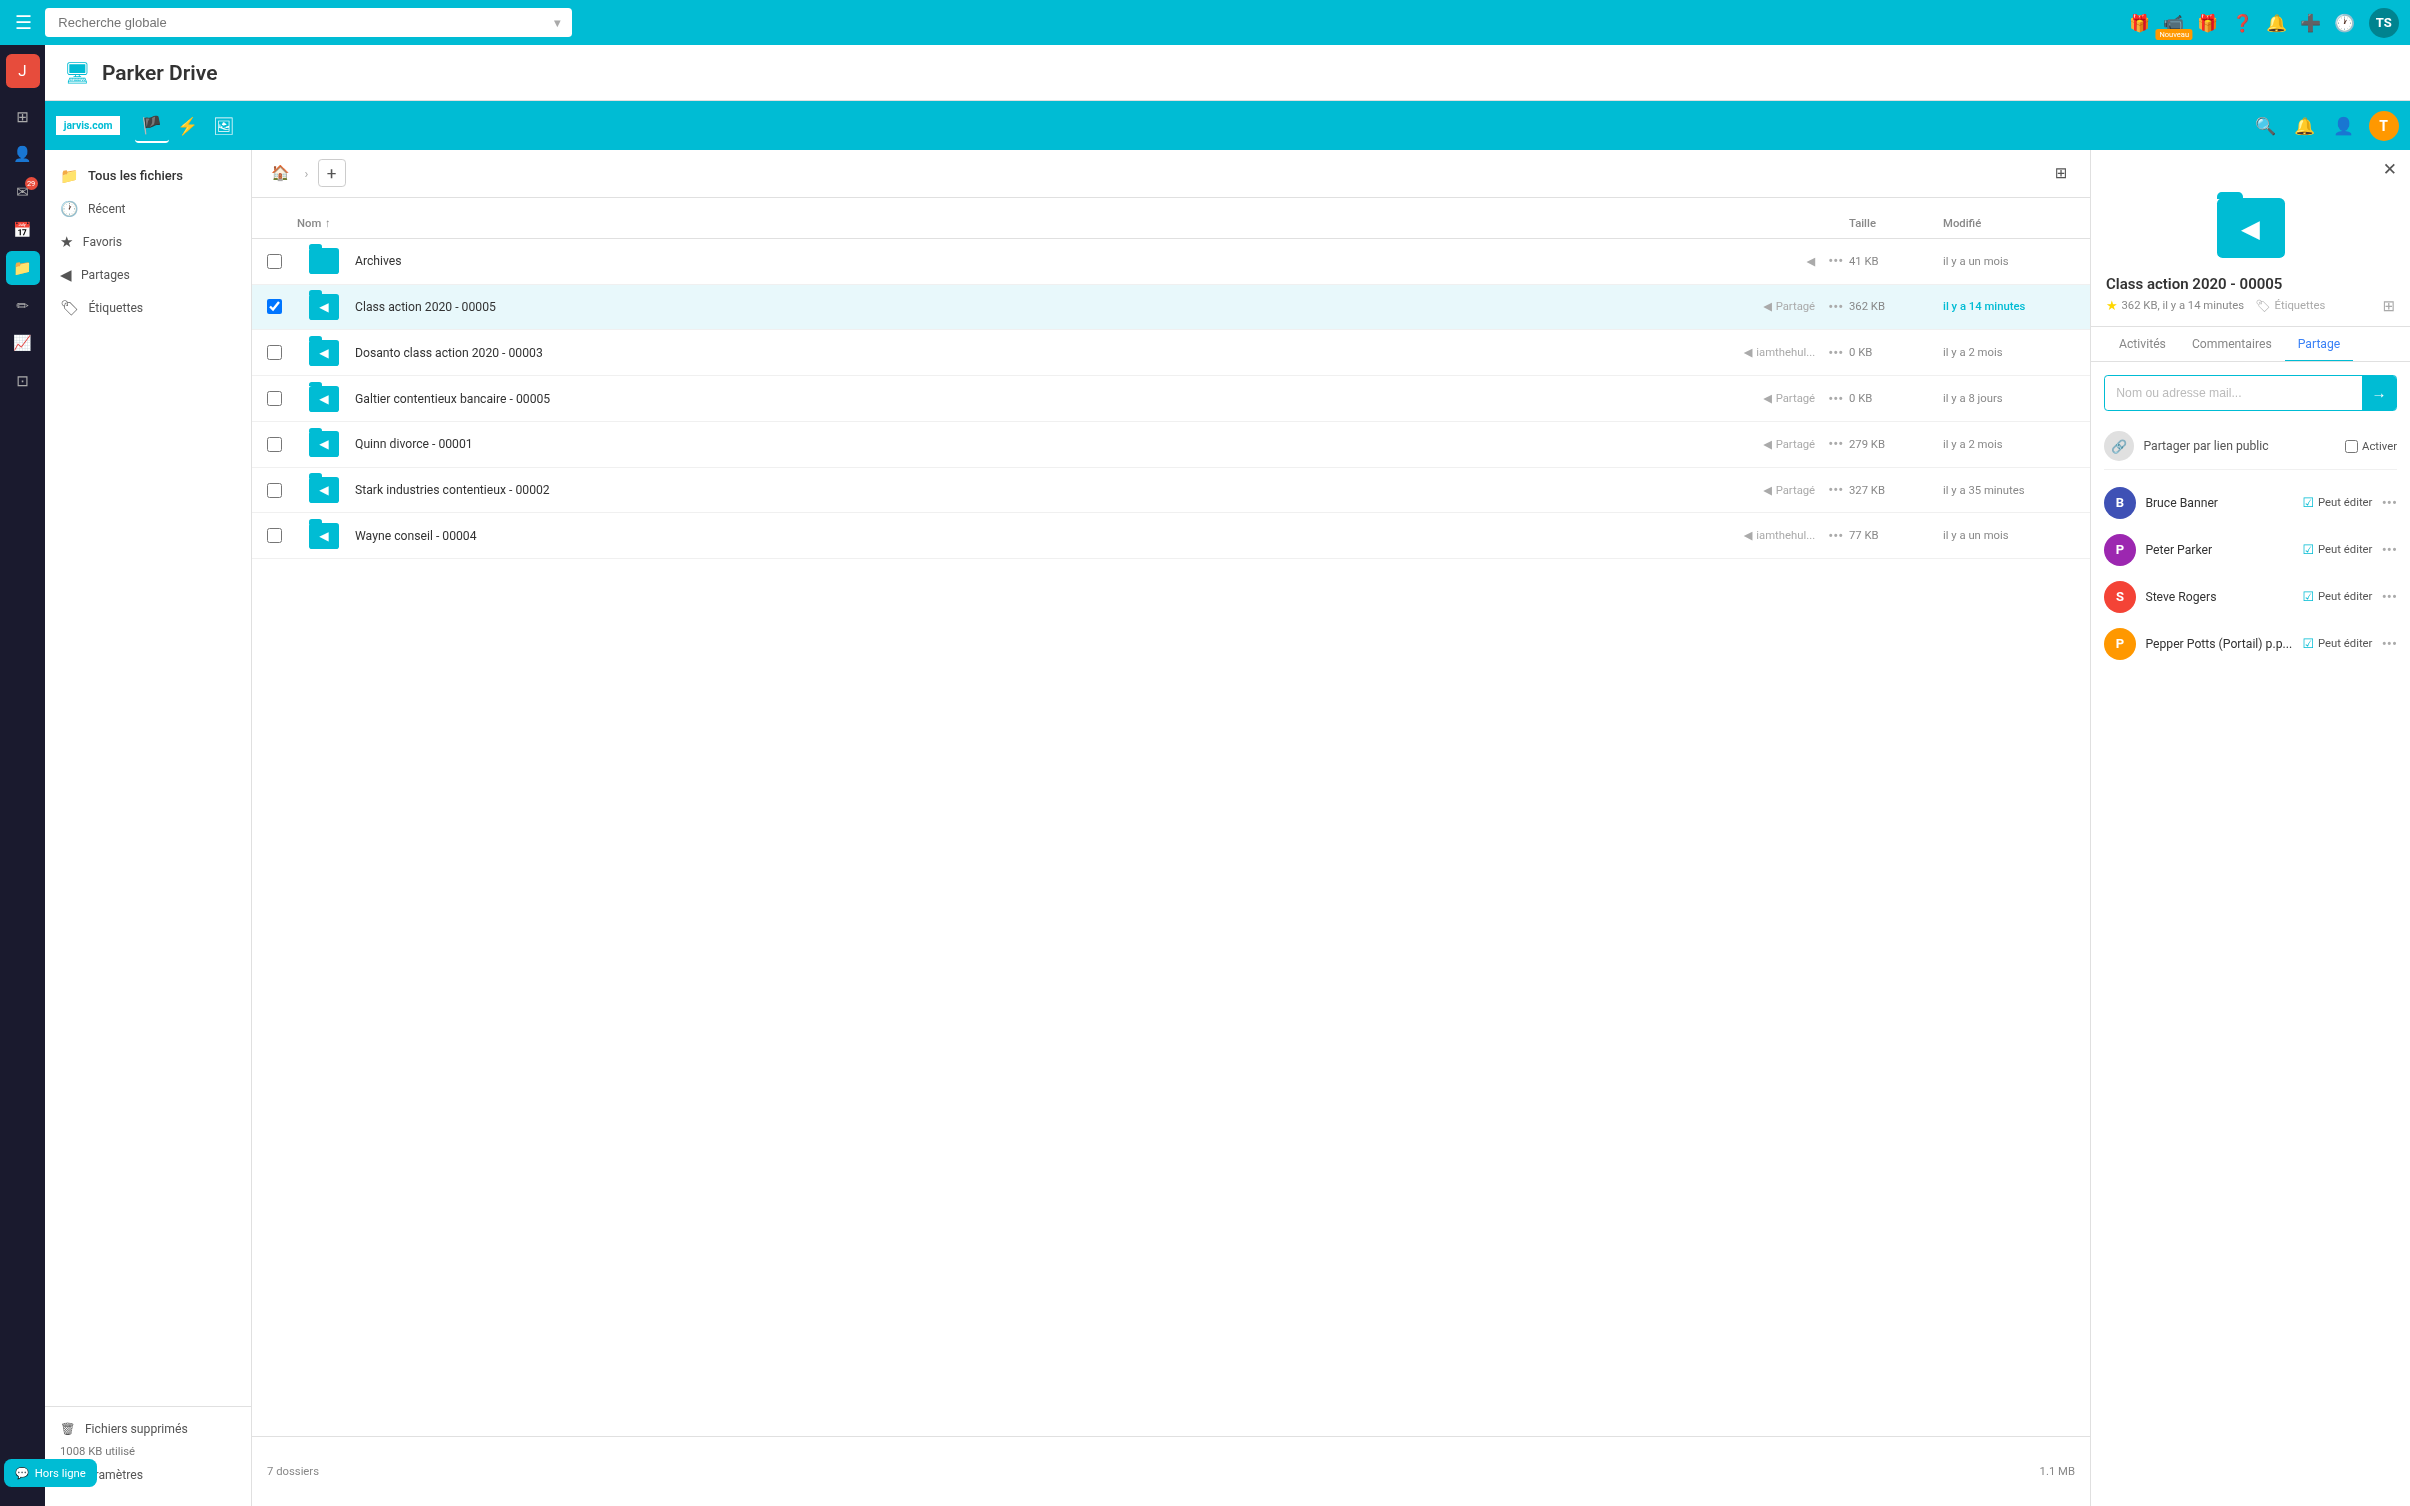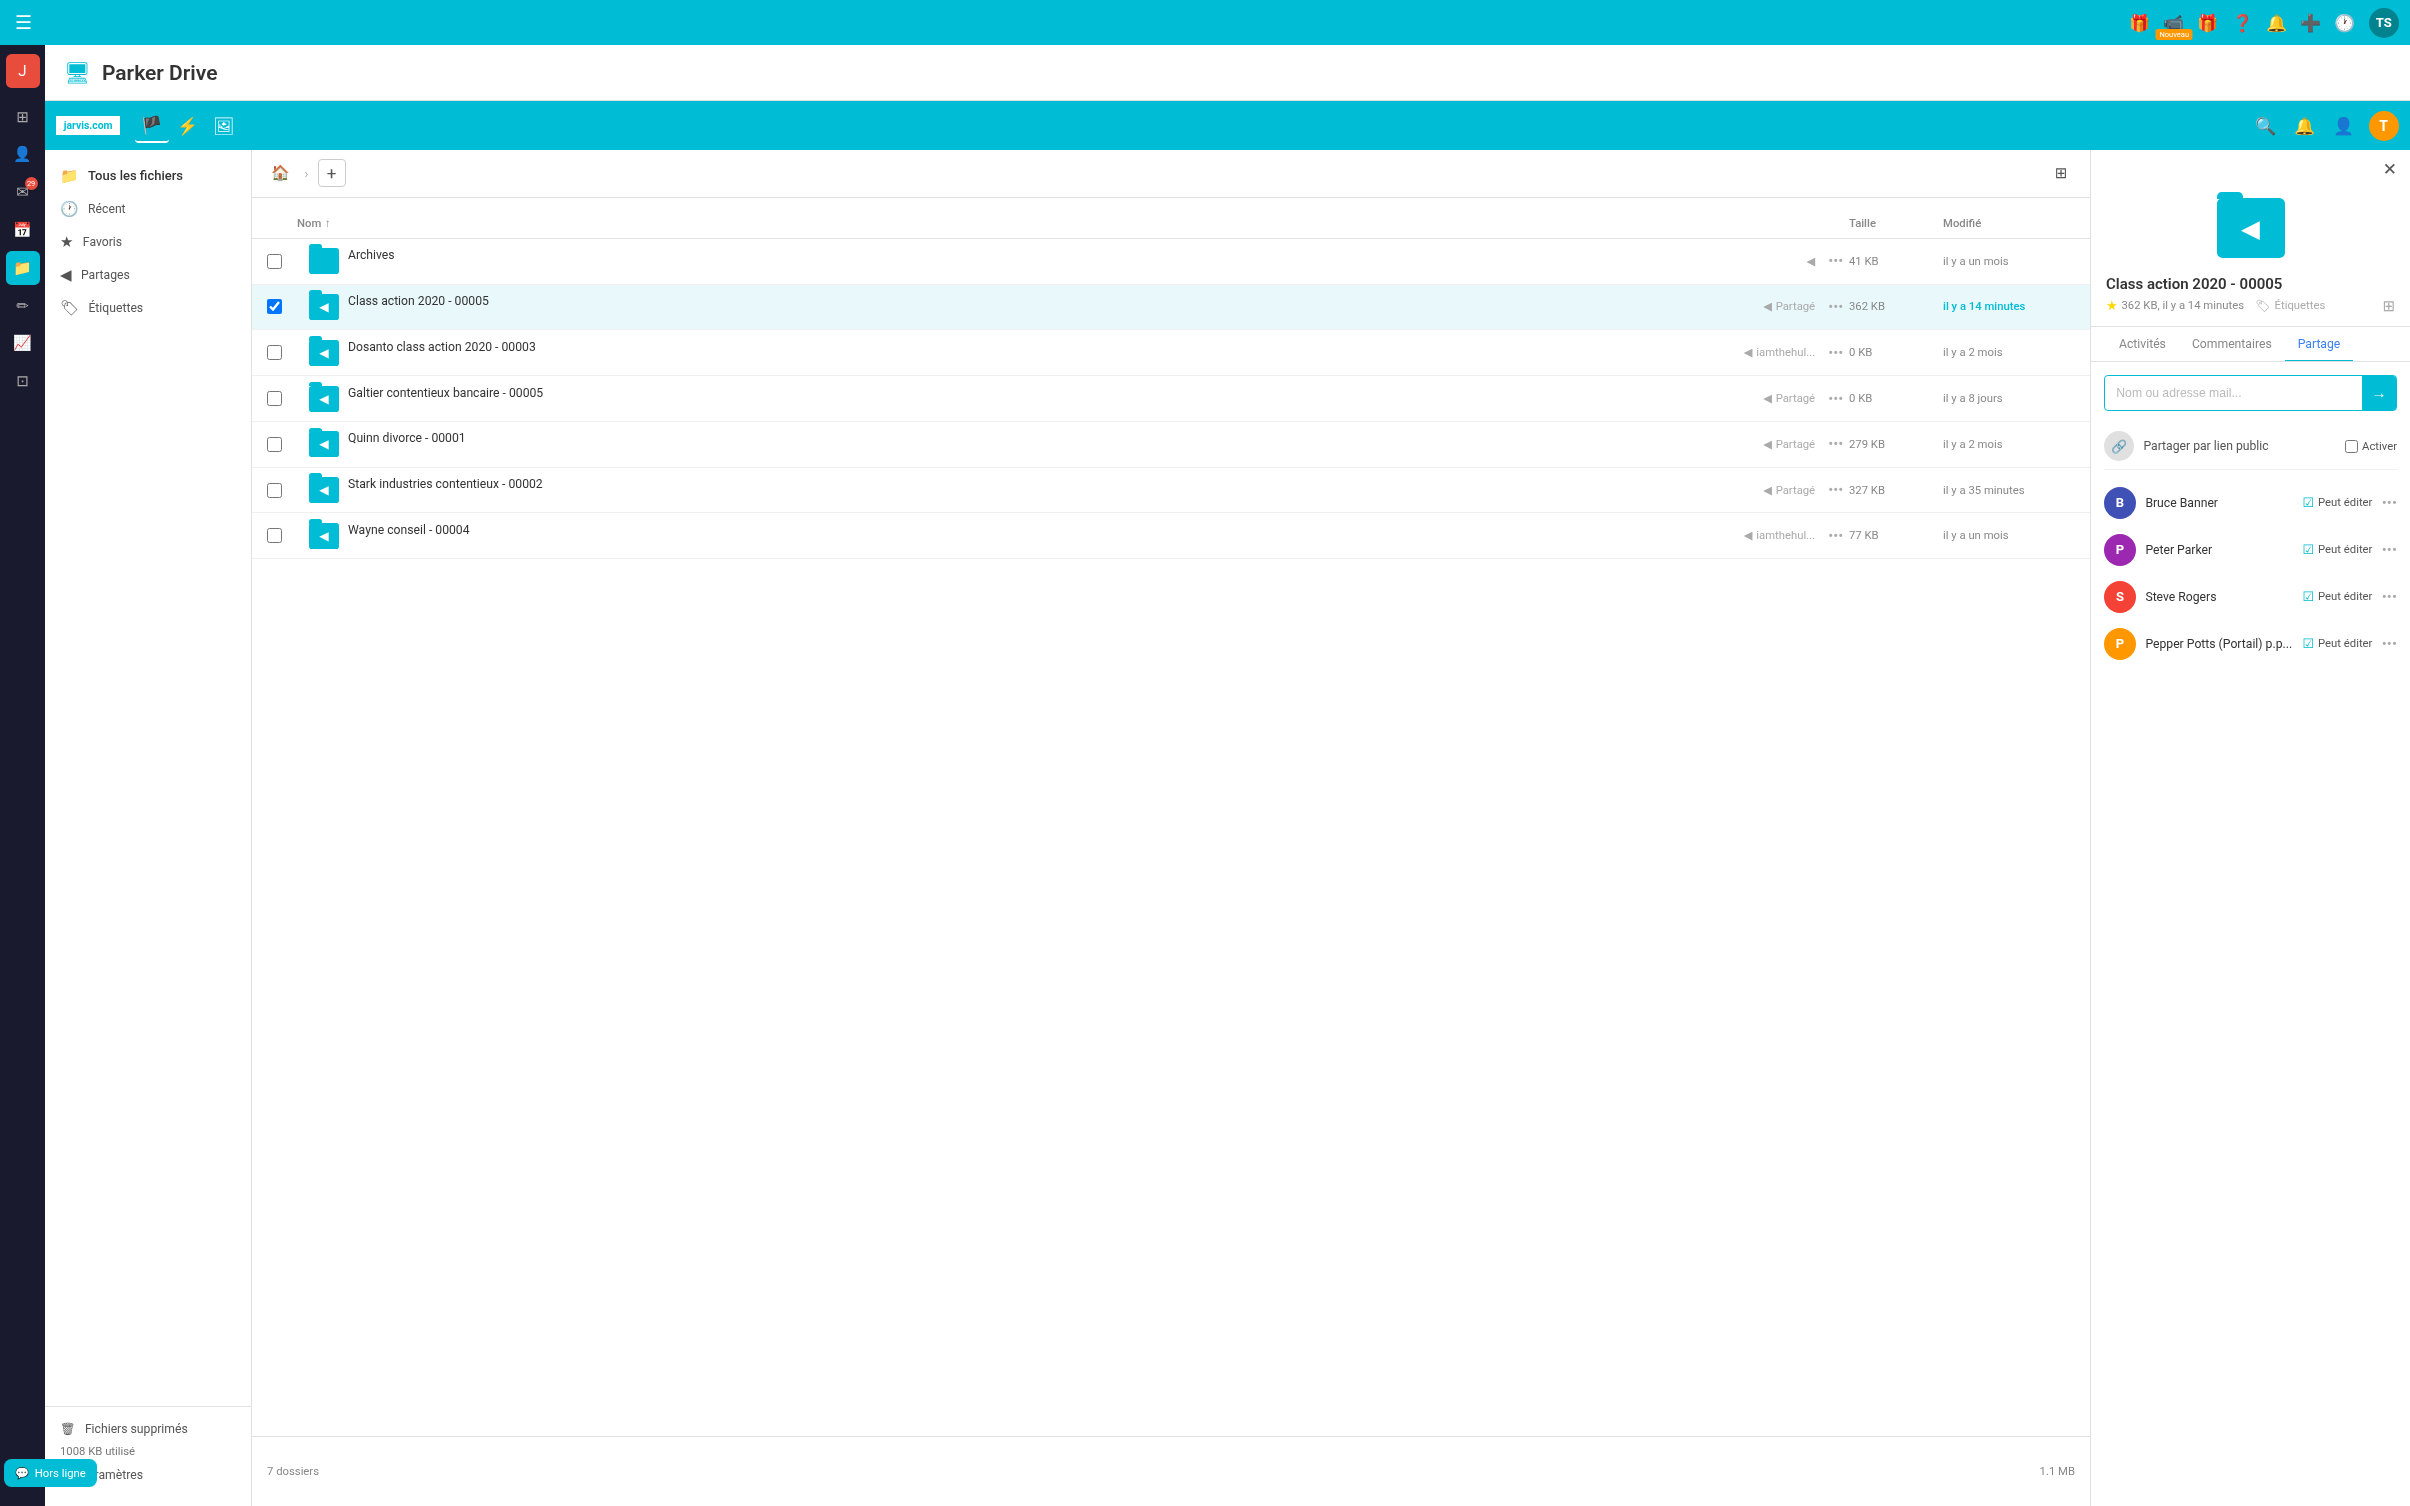--- a/index.html
+++ b/index.html
@@ -395,21 +395,22 @@
       cursor: pointer;
     }
     .file-row.selected { background: #e8f8fb; }
     .file-checkbox {
       width: 15px;
       height: 15px;
       cursor: pointer;
     }
     .file-name-cell {
       display: flex;
-      gap: 9px;
+      align-items: center;
+      gap: 16px;
       padding-left: 12px;
     }
     .folder-icon-teal {
       width: 30px;
       height: 26px;
       background: #00bcd4;
       border-radius: 2.8px;
       display: flex;
       align-items: center;
       justify-content: center;
@@ -709,20 +710,24 @@
       font-size: 11.3px;
       cursor: pointer;
       z-index: 200;
     }
   </style>
 </head>
 <body>
 
 <div class="top-navbar">
   <button class="hamburger-btn">☰</button>
+  <div class="search-container">
+    <input class="search-input" type="text" placeholder="Recherche globale" style="">
+    <span class="search-arrow">▼</span>
+  </div>
   <div class="navbar-right">
     <div class="nav-icon">🎁</div>
     <div class="nav-icon nouveau-badge">
       📹
       <span class="nouveau-label">Nouveau</span>
     </div>
     <div class="nav-icon">🎁</div>
     <div class="nav-icon">❓</div>
     <div class="nav-icon">🔔</div>
     <div class="nav-icon">➕</div>

